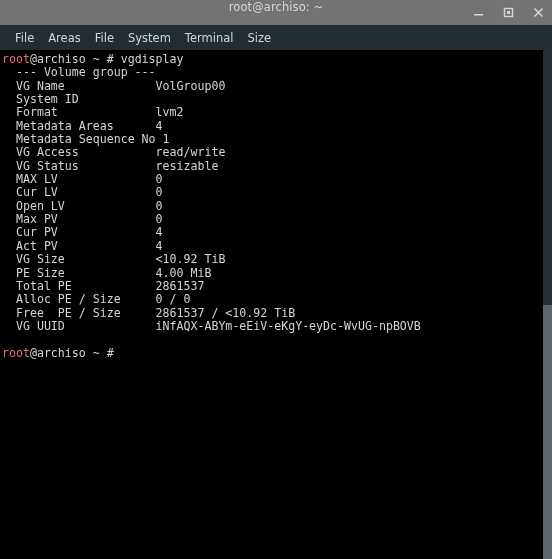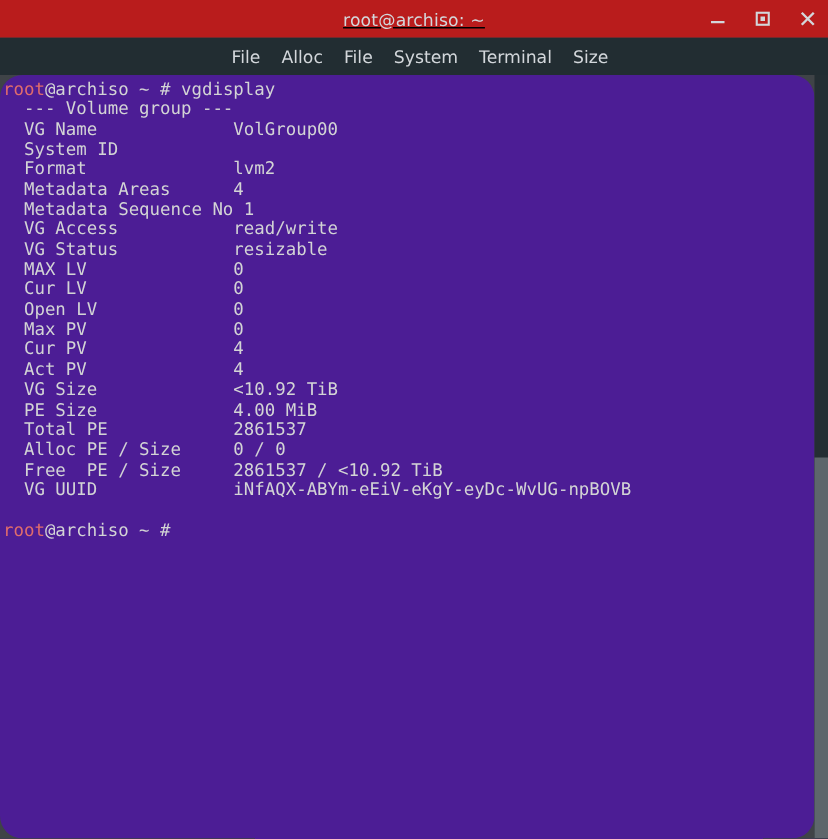--- a/index.html
+++ b/index.html
@@ -20,26 +20,25 @@
     height: 559px;
     background: #3f4347;
     display: flex;
     flex-direction: column;
   }
 
   
   #titlebar {
     position: relative;
     height: 25px;
-    background: #b91c1c;
+    background: #737373;
     flex: 0 0 25px;
     display: flex;
-    align-items: center;
+    align-items: flex-start;
     justify-content: center;
-    text-decoration: underline;
   }
   #titlebar-text {
     color: #d3d7db;
     font-size: 11.5px;
     font-family: "DejaVu Sans", sans-serif;
     letter-spacing: 0.1px;
     white-space: nowrap;
   }
   #window-controls {
     position: absolute;
@@ -62,21 +61,20 @@
 
   
   #menubar {
     height: 25px;
     flex: 0 0 25px;
     background: #222d32;
     display: flex;
     align-items: center;
     padding-left: 8px;
     box-sizing: border-box;
-    justify-content: center;
   }
   .menu-item {
     color: #d3d7db;
     font-size: 11.5px;
     font-family: "DejaVu Sans", sans-serif;
     padding: 2px 7px;
     white-space: nowrap;
     cursor: default;
   }
 
@@ -86,30 +84,29 @@
     flex: 1 1 auto;
     background: #3f4347;
     overflow: hidden;
   }
   #terminal {
     position: absolute;
     left: 0;
     top: 0;
     right: 9px;
     bottom: 0;
-    background: #4c1d95;
+    background: #000000;
     padding: 3px 0 0 2px;
     box-sizing: border-box;
     font-family: "DejaVu Sans Mono", monospace;
     font-size: 11.6px;
     line-height: 13.35px;
     color: #d3d4d5;
     white-space: pre;
     overflow: hidden;
-    border-radius: 15px;
   }
   .line {
     height: 13.35px;
     white-space: pre;
   }
   .user { color: #e06c6c; }
   .host { color: #d3d4d5; }
   .blank { height: 13.35px; }
 
   
@@ -159,21 +156,21 @@
       <span class="wc">
         <svg width="13" height="13" viewBox="0 0 13 13">
           <path d="M2.5 2.5 L10.5 10.5 M10.5 2.5 L2.5 10.5" stroke="#d3d7db" stroke-width="1.6" fill="none"></path>
         </svg>
       </span>
     </div>
   </div>
 
   <div id="menubar">
     <span class="menu-item">File</span>
-    <span class="menu-item">Alloc</span>
+    <span class="menu-item">Areas</span>
     <span class="menu-item">File</span>
     <span class="menu-item">System</span>
     <span class="menu-item">Terminal</span>
     <span class="menu-item">Size</span>
   </div>
 
   <div id="terminal-wrap">
     <div id="terminal"><div class="line"><span class="user">root</span><span class="host">@archiso ~ # </span><span>vgdisplay</span></div><div class="line">  --- Volume group ---</div><div class="line kv">  VG Name             VolGroup00</div><div class="line kv">  System ID           </div><div class="line kv">  Format              lvm2</div><div class="line kv">  Metadata Areas      4</div><div class="line kv">  Metadata Sequence No 1</div><div class="line kv">  VG Access           read/write</div><div class="line kv">  VG Status           resizable</div><div class="line kv">  MAX LV              0</div><div class="line kv">  Cur LV              0</div><div class="line kv">  Open LV             0</div><div class="line kv">  Max PV              0</div><div class="line kv">  Cur PV              4</div><div class="line kv">  Act PV              4</div><div class="line kv">  VG Size             &lt;10.92 TiB</div><div class="line kv">  PE Size             4.00 MiB</div><div class="line kv">  Total PE            2861537</div><div class="line kv">  Alloc PE / Size     0 / 0</div><div class="line kv">  Free  PE / Size     2861537 / &lt;10.92 TiB</div><div class="line kv">  VG UUID             iNfAQX-ABYm-eEiV-eKgY-eyDc-WvUG-npBOVB</div><div class="blank"> </div><div class="line"><span class="user">root</span><span class="host">@archiso ~ # </span></div></div>
 
     <div id="scrollbar">

